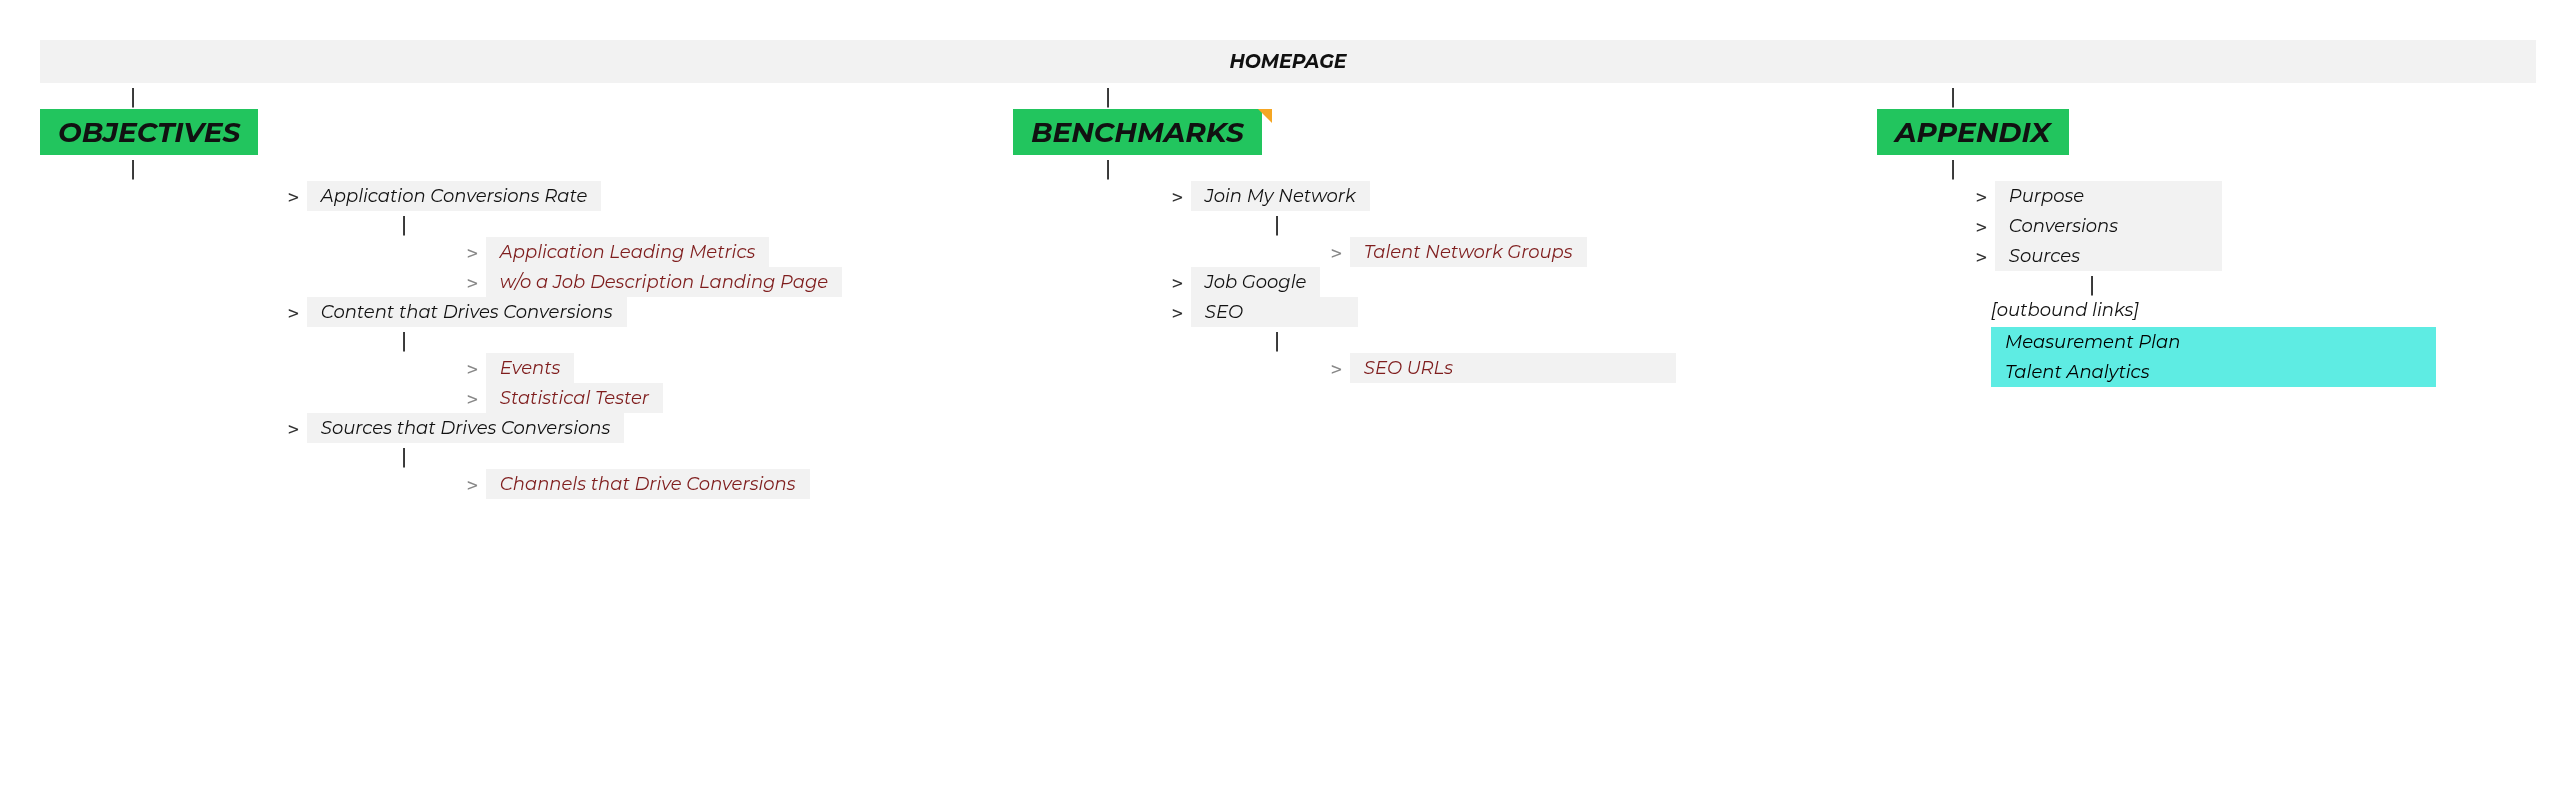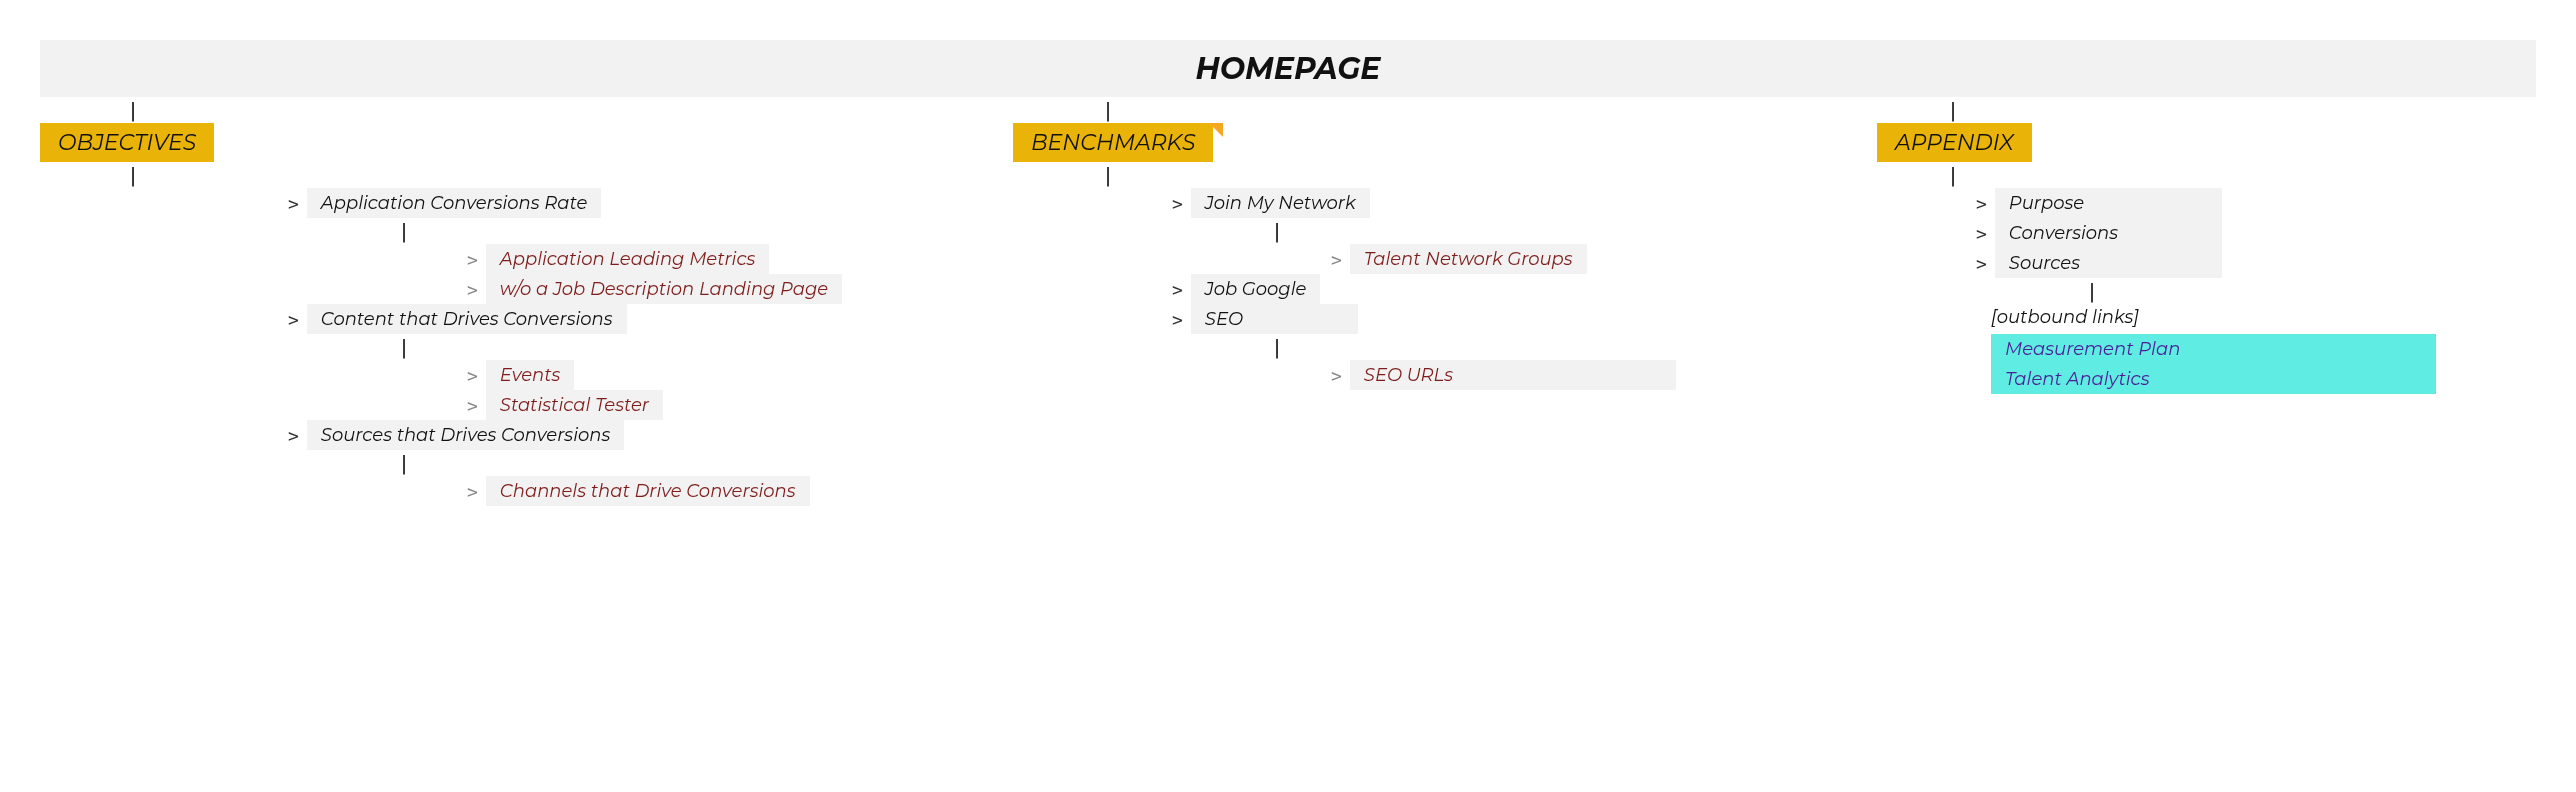--- a/index.html
+++ b/index.html
@@ -49,45 +49,45 @@
   }
   .chev.sub { color: #888; }
 
   
   .root-header {
     display: block;
     margin: 0 0 0 0;
   }
   .root-header .block.header {
     display: block;
-    font-size: 30px;
+    font-size: 19px;
     padding: 10px 0;
   }
 
   
   .cols {
     display: flex;
     flex-direction: row;
     align-items: flex-start;
     margin-top: 0;
   }
   .col {
     display: flex;
     flex-direction: column;
     align-items: flex-start;
   }
   .col1 { width: 973px; }
   .col2 { width: 864px; }
   .col3 { width: 655px; }
 
   .col-header {
-    font-size: 22px;
-    font-weight: 400;
-    font-style: italic;
-    background: #eab308;
+    font-size: 28px;
+    font-weight: 700;
+    font-style: italic;
+    background: #22c55e;
     padding: 6px 18px;
     display: inline-block;
   }
   
   .corner {
     position: relative;
     display: inline-block;
   }
   .corner::after {
     content: "";
@@ -123,21 +123,21 @@
   .col2 .pipe.under-lvl1 { margin-left: 258px; }
   .col3 .pipe.under-lvl1 { margin-left: 209px; }
 
   
   .out-link {
     background: #5eece3;
     font-style: italic;
     padding: 4px 14px;
     display: block;
     width: 417px;
-    color: #4c1d95;
+    color: #000000;
   }
   .out-label {
     font-style: italic;
     padding: 2px 0 6px 0;
   }
 </style>
 </head>
 <body>
 
 <div class="wrap">

